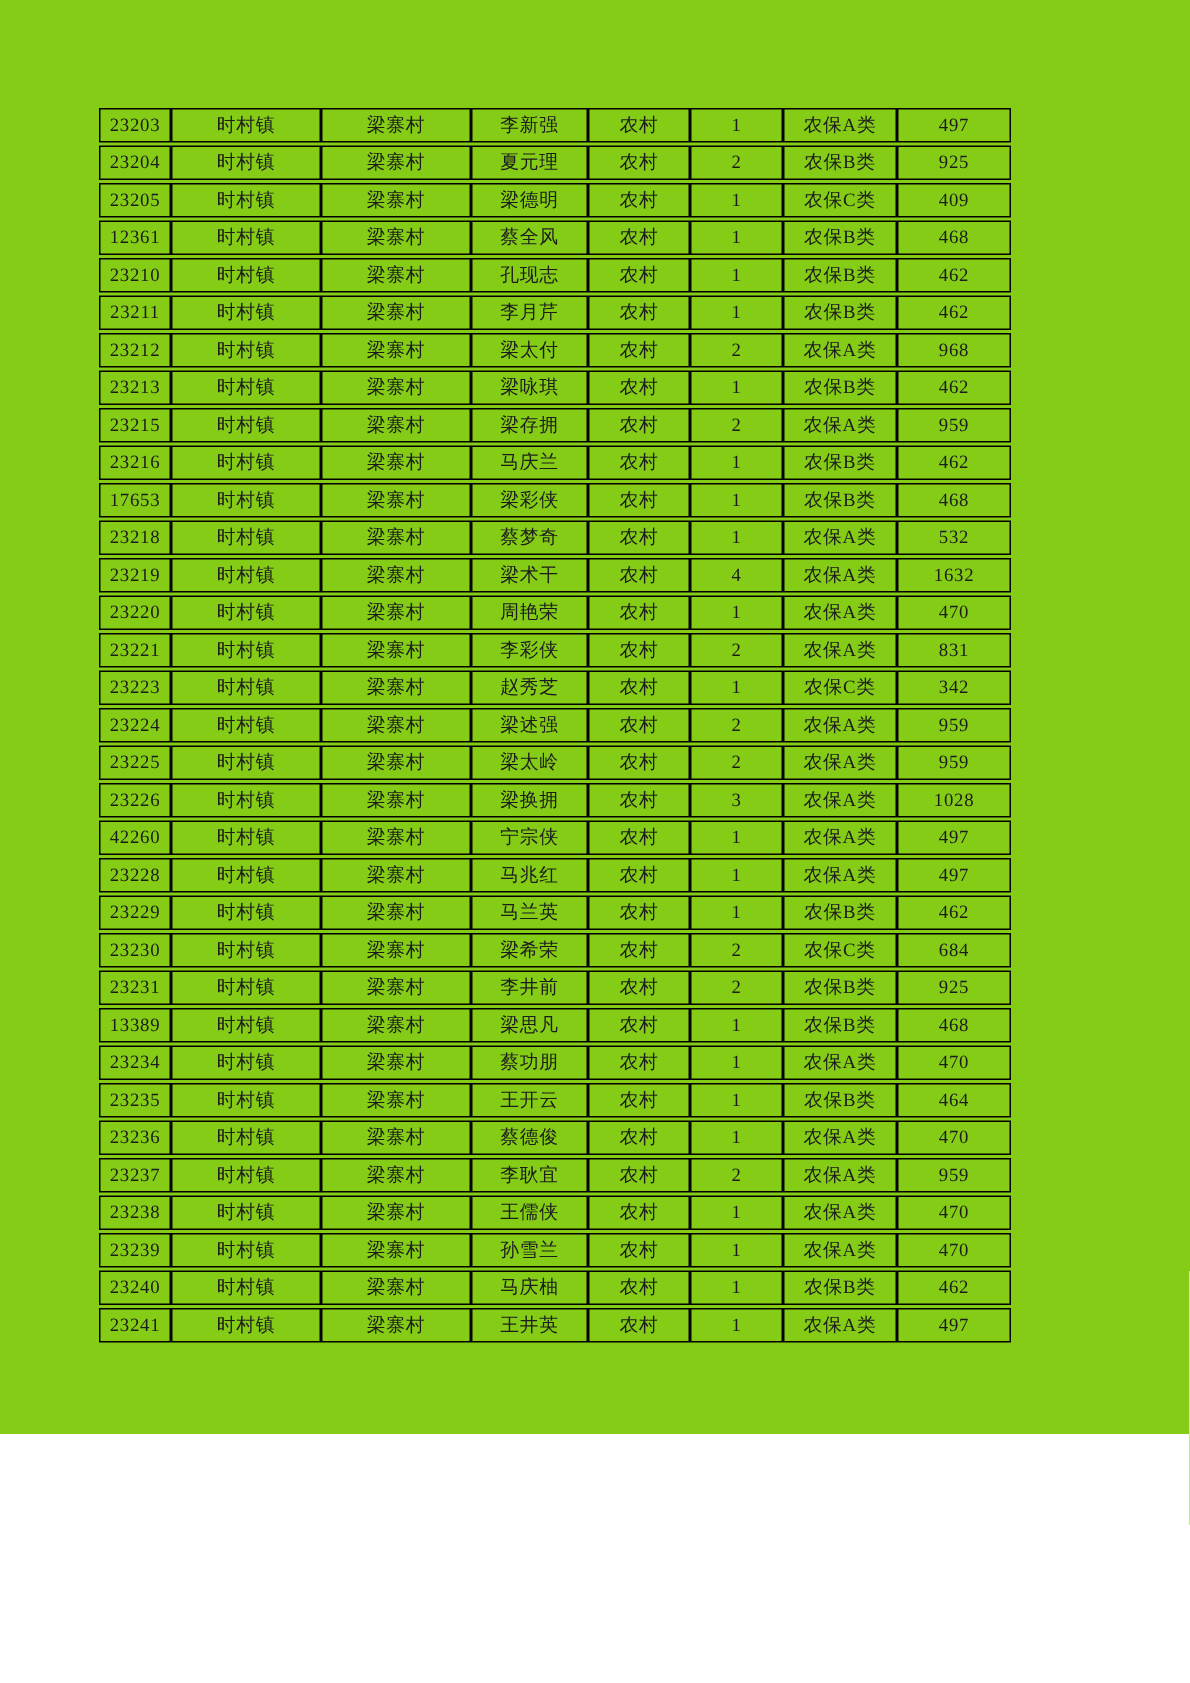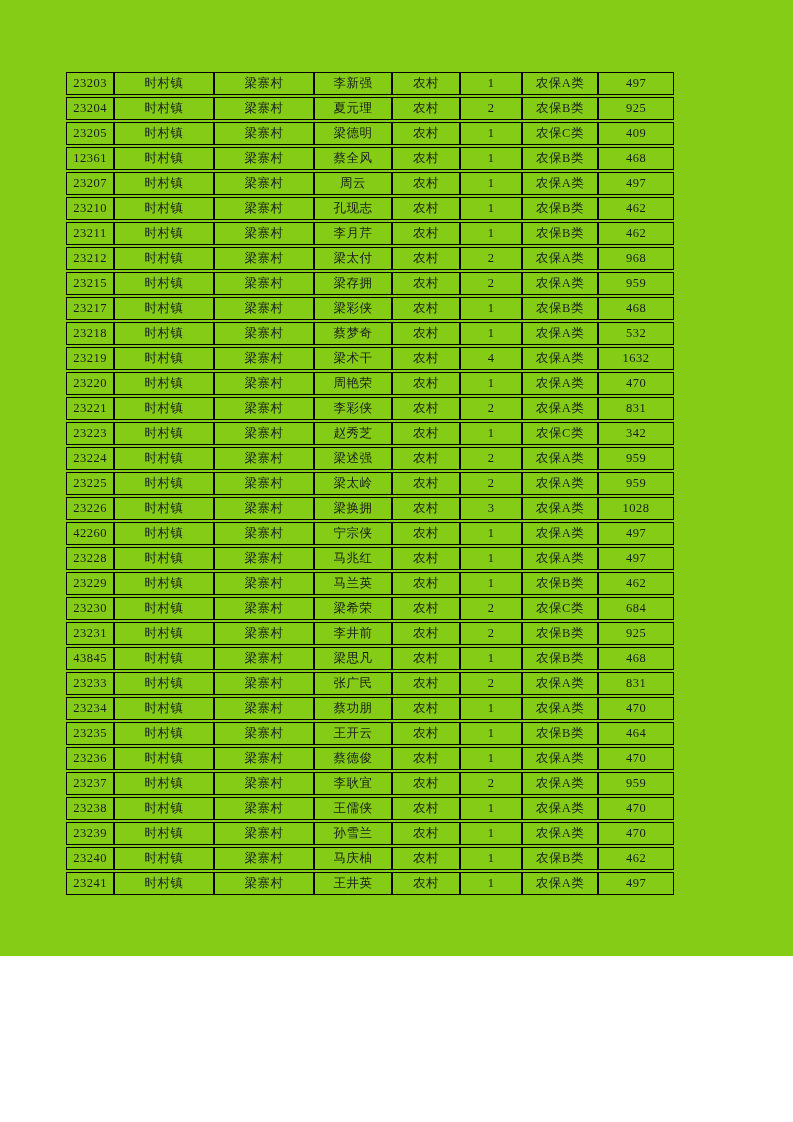--- a/index.html
+++ b/index.html
@@ -97,30 +97,20 @@
     <td>12361</td>
     <td>时村镇</td>
     <td>梁寨村</td>
     <td>蔡全风</td>
     <td>农村</td>
     <td>1</td>
     <td>农保B类</td>
     <td>468</td>
   </tr>
         <tr>
-    <td>23207</td>
-    <td>时村镇</td>
-    <td>梁寨村</td>
-    <td>周云</td>
-    <td>农村</td>
-    <td>1</td>
-    <td>农保A类</td>
-    <td>497</td>
-  </tr>
-        <tr>
     <td>23210</td>
     <td>时村镇</td>
     <td>梁寨村</td>
     <td>孔现志</td>
     <td>农村</td>
     <td>1</td>
     <td>农保B类</td>
     <td>462</td>
   </tr>
         <tr>
@@ -137,31 +127,51 @@
     <td>23212</td>
     <td>时村镇</td>
     <td>梁寨村</td>
     <td>梁太付</td>
     <td>农村</td>
     <td>2</td>
     <td>农保A类</td>
     <td>968</td>
   </tr>
         <tr>
+    <td>23213</td>
+    <td>时村镇</td>
+    <td>梁寨村</td>
+    <td>梁咏琪</td>
+    <td>农村</td>
+    <td>1</td>
+    <td>农保B类</td>
+    <td>462</td>
+  </tr>
+        <tr>
     <td>23215</td>
     <td>时村镇</td>
     <td>梁寨村</td>
     <td>梁存拥</td>
     <td>农村</td>
     <td>2</td>
     <td>农保A类</td>
     <td>959</td>
   </tr>
         <tr>
-    <td>23217</td>
+    <td>23216</td>
+    <td>时村镇</td>
+    <td>梁寨村</td>
+    <td>马庆兰</td>
+    <td>农村</td>
+    <td>1</td>
+    <td>农保B类</td>
+    <td>462</td>
+  </tr>
+        <tr>
+    <td>17653</td>
     <td>时村镇</td>
     <td>梁寨村</td>
     <td>梁彩侠</td>
     <td>农村</td>
     <td>1</td>
     <td>农保B类</td>
     <td>468</td>
   </tr>
         <tr>
     <td>23218</td>
@@ -287,38 +297,28 @@
     <td>23231</td>
     <td>时村镇</td>
     <td>梁寨村</td>
     <td>李井前</td>
     <td>农村</td>
     <td>2</td>
     <td>农保B类</td>
     <td>925</td>
   </tr>
         <tr>
-    <td>43845</td>
+    <td>13389</td>
     <td>时村镇</td>
     <td>梁寨村</td>
     <td>梁思凡</td>
     <td>农村</td>
     <td>1</td>
     <td>农保B类</td>
     <td>468</td>
-  </tr>
-        <tr>
-    <td>23233</td>
-    <td>时村镇</td>
-    <td>梁寨村</td>
-    <td>张广民</td>
-    <td>农村</td>
-    <td>2</td>
-    <td>农保A类</td>
-    <td>831</td>
   </tr>
         <tr>
     <td>23234</td>
     <td>时村镇</td>
     <td>梁寨村</td>
     <td>蔡功朋</td>
     <td>农村</td>
     <td>1</td>
     <td>农保A类</td>
     <td>470</td>

